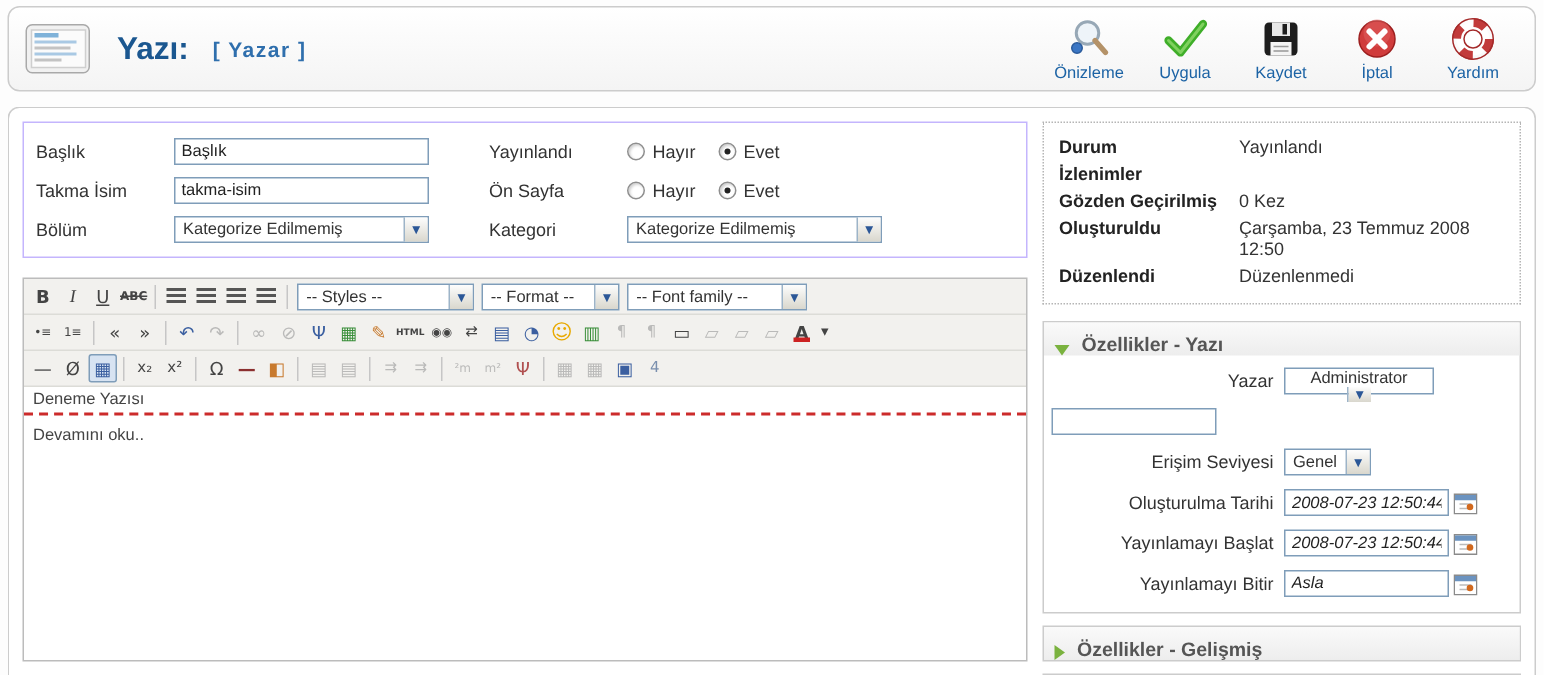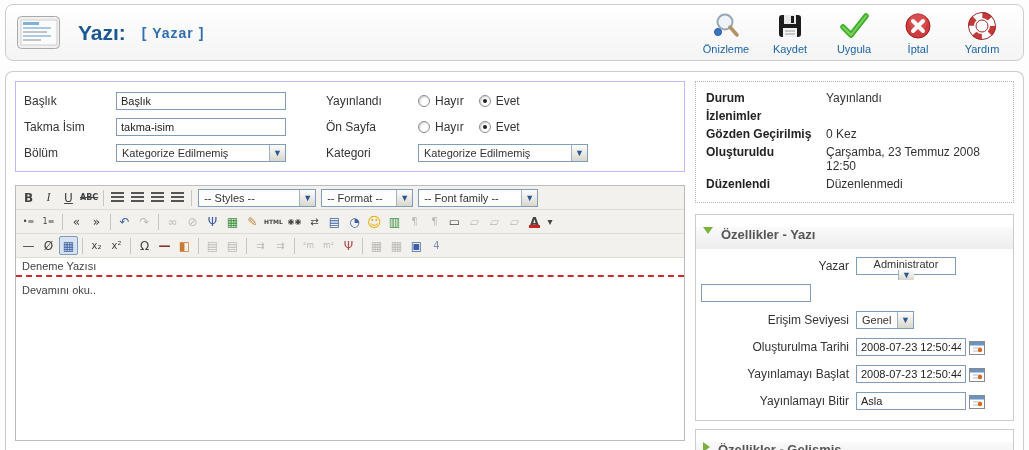--- a/index.html
+++ b/index.html
@@ -66,28 +66,28 @@
   .bars { width: 13px; height: 11px; background: repeating-linear-gradient(to bottom, #555 0 2px, transparent 2px 4px); }
   .mi.forecolor { position: relative; font-weight: bold; }
   .mi.forecolor::after { content: ""; position: absolute; left: 3px; right: 3px; bottom: 2px; height: 3px; background: #c22; }
   .mce-combo { margin: 0 2px; }
   .editor-body { background: #fff; flex: 1; padding: 2px 6px 0; font-size: 11px; color: #444; }
   .readmore { border-top: 2px dashed #cc2b2b; margin: 3px -6px 7px; }
   
   .status-box { border: 1px dotted #b5b5b5; padding: 9px 10px 11px; font-size: 12px; display: grid; grid-template-columns: 120px 1fr; row-gap: 4px; }
   .status-label { font-weight: bold; color: #222; }
   .panel { margin-top: 11px; border: 1px solid #ccc; }
-  .panel-hdr { height: 22px; background: linear-gradient(#fafafa, #ededed); display: flex; align-items: flex-start; gap: 8px; padding: 0 7px; font-size: 13px; font-weight: bold; color: #555; cursor: pointer; margin-top: 12px; }
+  .panel-hdr { height: 22px; background: linear-gradient(#fafafa, #ededed); display: flex; align-items: flex-end; gap: 8px; padding: 0 7px; font-size: 13px; font-weight: bold; color: #555; cursor: pointer; }
   .tri-down { width: 0; height: 0; border-left: 5px solid transparent; border-right: 5px solid transparent; border-top: 7px solid #7ab23f; }
   .tri-right { width: 0; height: 0; border-top: 5px solid transparent; border-bottom: 5px solid transparent; border-left: 7px solid #7ab23f; }
   .panel-body { padding: 7px 5px 9px; display: flex; flex-direction: column; gap: 7px; font-size: 12px; }
   .prow { display: flex; align-items: center; min-height: 20px; }
   .plabel { width: 148px; text-align: right; margin-right: 7px; color: #333; }
   .short-input { width: 110px; }
-  .date-input { width: 110px; font-size: 11px; }
+  .date-input { width: 110px; font-size: 11px; font-style: italic; }
   .cal-btn { margin-left: 3px; cursor: pointer; display: inline-flex; }
   .collapsed-panel { margin-top: 8px; border: 1px solid #ccc; }
 </style>
 </head>
 <body>
 
 <div class="hdr-box">
   <div class="title-wrap">
     <svg width="46" height="38" viewBox="0 0 46 38">
       <rect x="1.5" y="2.5" width="42" height="32" rx="4" fill="#f1f1f1" stroke="#a9a9a9"></rect>
@@ -105,35 +105,35 @@
     <div class="tb-btn">
       <svg width="30" height="30" viewBox="0 0 30 30">
         <circle cx="14" cy="11" r="7.5" fill="#eef4f9" stroke="#97a8b6" stroke-width="2"></circle>
         <line x1="19" y1="16" x2="26" y2="24" stroke="#b49268" stroke-width="3.5" stroke-linecap="round"></line>
         <circle cx="7" cy="21" r="3.5" fill="#3b76c4" stroke="#2a5a9a"></circle>
       </svg>
       <span class="tb-label">Önizleme</span>
     </div>
     <div class="tb-btn">
       <svg width="30" height="30" viewBox="0 0 30 30">
+        <path d="M4 16 L12 24 L27 5" stroke="#3fae29" stroke-width="5.5" fill="none" stroke-linecap="round" stroke-linejoin="round"></path>
+        <path d="M4 16 L12 24 L27 5" stroke="#7fd15f" stroke-width="2" fill="none" stroke-linecap="round" stroke-linejoin="round"></path>
+      </svg>
+      <span class="tb-label">Uygula</span>
+    </div>
+    <div class="tb-btn">
+      <svg width="30" height="30" viewBox="0 0 30 30">
         <rect x="4" y="4" width="22" height="22" rx="3" fill="#1d1d1d"></rect>
         <rect x="9" y="4" width="12" height="9" fill="#e8e8e8"></rect>
         <rect x="16" y="5" width="3" height="7" fill="#1d1d1d"></rect>
         <rect x="8" y="17" width="14" height="9" fill="#f4f4f4"></rect>
         <line x1="10" y1="20" x2="20" y2="20" stroke="#999"></line>
         <line x1="10" y1="23" x2="20" y2="23" stroke="#999"></line>
       </svg>
       <span class="tb-label">Kaydet</span>
-    </div>
-    <div class="tb-btn">
-      <svg width="30" height="30" viewBox="0 0 30 30">
-        <path d="M4 16 L12 24 L27 5" stroke="#3fae29" stroke-width="5.5" fill="none" stroke-linecap="round" stroke-linejoin="round"></path>
-        <path d="M4 16 L12 24 L27 5" stroke="#7fd15f" stroke-width="2" fill="none" stroke-linecap="round" stroke-linejoin="round"></path>
-      </svg>
-      <span class="tb-label">Uygula</span>
     </div>
     <div class="tb-btn">
       <svg width="30" height="30" viewBox="0 0 30 30">
         <circle cx="15" cy="15" r="12" fill="#d03c3c" stroke="#9c1f1f"></circle>
         <circle cx="15" cy="11" r="9" fill="#e06060" opacity=".5"></circle>
         <path d="M10 10 L20 20 M20 10 L10 20" stroke="#fff" stroke-width="4" stroke-linecap="round"></path>
       </svg>
       <span class="tb-label">İptal</span>
     </div>
     <div class="tb-btn">

